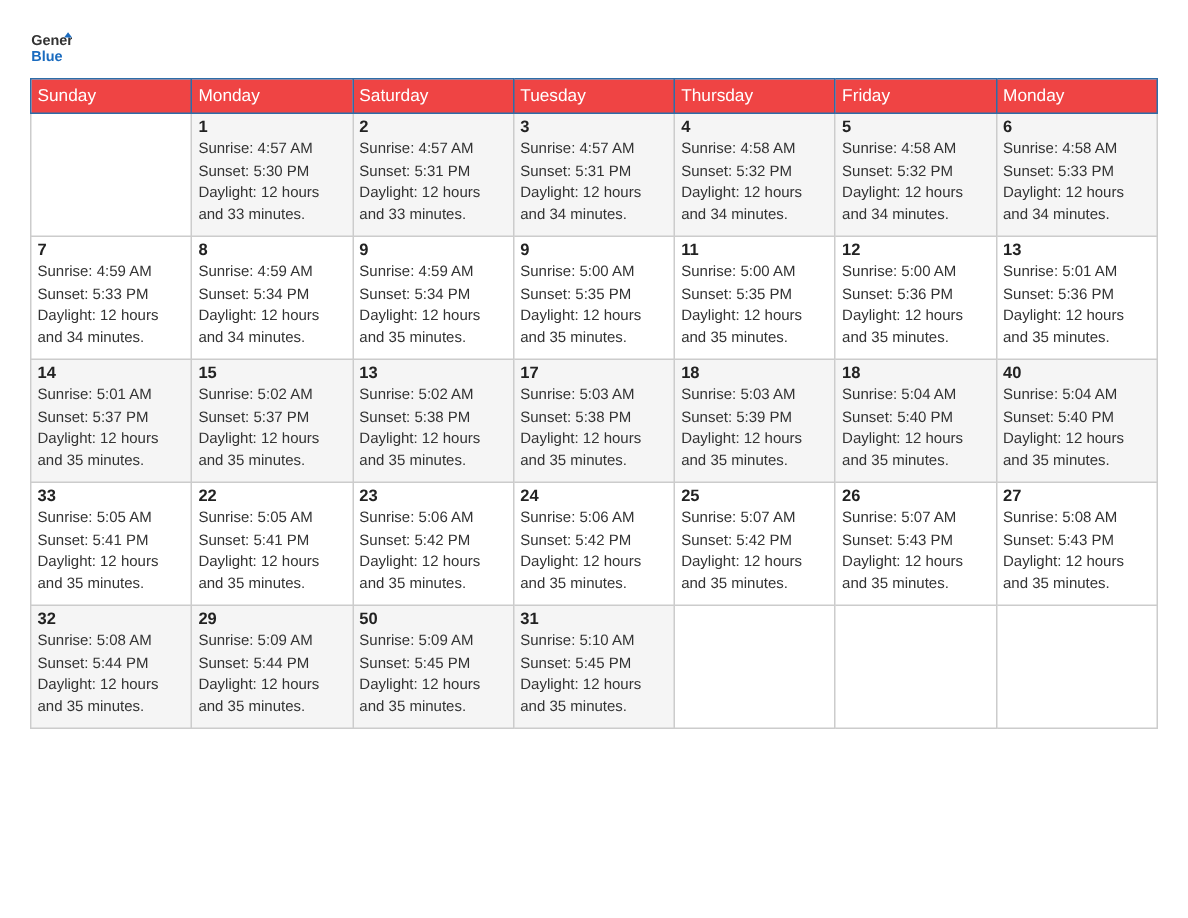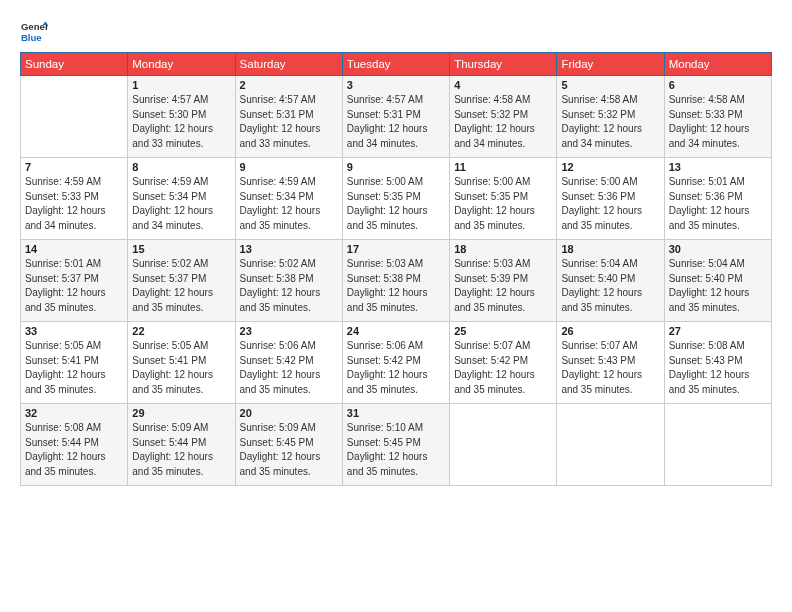--- a/index.html
+++ b/index.html
@@ -196,21 +196,21 @@
           </td>
           <td>
             <span class="day-num">18</span>
             <div class="day-info">Sunrise: 5:03 AM<br>Sunset: 5:39 PM<br>Daylight: 12 hours<br>and 35 minutes.</div>
           </td>
           <td>
             <span class="day-num">18</span>
             <div class="day-info">Sunrise: 5:04 AM<br>Sunset: 5:40 PM<br>Daylight: 12 hours<br>and 35 minutes.</div>
           </td>
           <td>
-            <span class="day-num">30</span>
+            <span class="day-num">40</span>
             <div class="day-info">Sunrise: 5:04 AM<br>Sunset: 5:40 PM<br>Daylight: 12 hours<br>and 35 minutes.</div>
           </td>
         </tr>
         <tr>
           <td>
             <span class="day-num">33</span>
             <div class="day-info">Sunrise: 5:05 AM<br>Sunset: 5:41 PM<br>Daylight: 12 hours<br>and 35 minutes.</div>
           </td>
           <td>
             <span class="day-num">22</span>
@@ -240,21 +240,21 @@
         <tr>
           <td>
             <span class="day-num">32</span>
             <div class="day-info">Sunrise: 5:08 AM<br>Sunset: 5:44 PM<br>Daylight: 12 hours<br>and 35 minutes.</div>
           </td>
           <td>
             <span class="day-num">29</span>
             <div class="day-info">Sunrise: 5:09 AM<br>Sunset: 5:44 PM<br>Daylight: 12 hours<br>and 35 minutes.</div>
           </td>
           <td>
-            <span class="day-num">20</span>
+            <span class="day-num">50</span>
             <div class="day-info">Sunrise: 5:09 AM<br>Sunset: 5:45 PM<br>Daylight: 12 hours<br>and 35 minutes.</div>
           </td>
           <td>
             <span class="day-num">31</span>
             <div class="day-info">Sunrise: 5:10 AM<br>Sunset: 5:45 PM<br>Daylight: 12 hours<br>and 35 minutes.</div>
           </td>
           <td class="empty-cell"></td>
           <td class="empty-cell"></td>
           <td class="empty-cell"></td>
         </tr>

